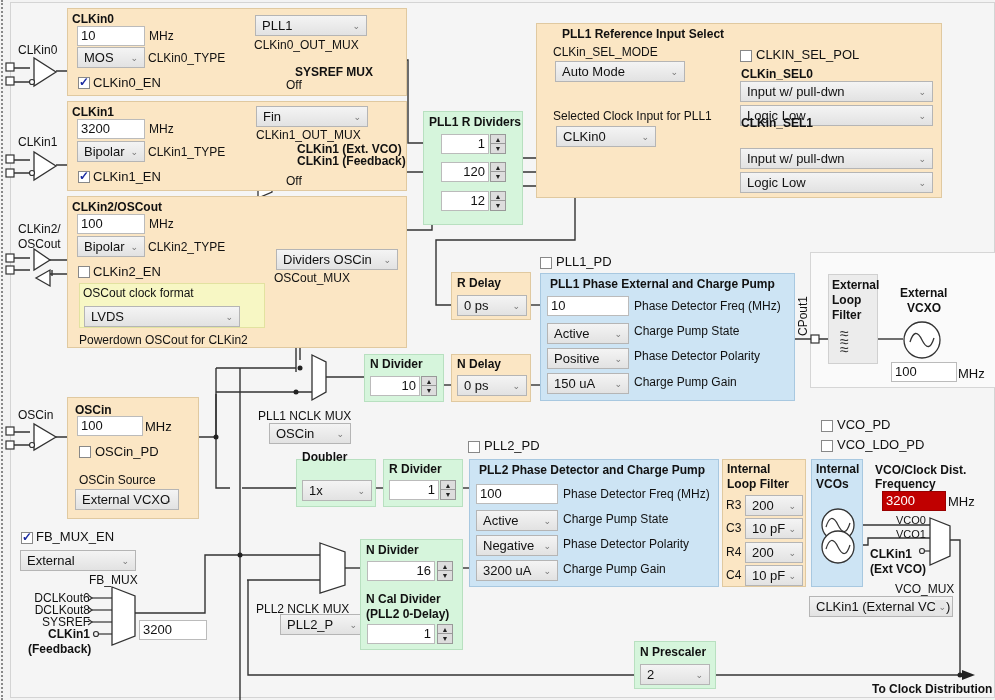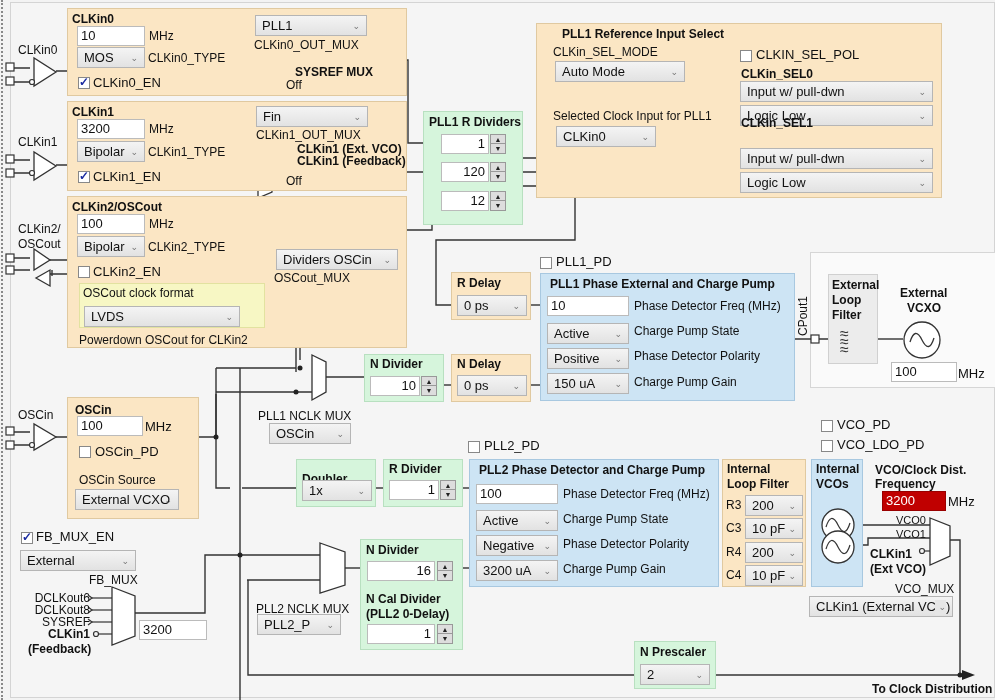--- a/index.html
+++ b/index.html
@@ -292,21 +292,21 @@
 <div class="lbl" style="left:145px;top:419px;font-size:13px">MHz</div>
 <div class="cb" style="left:79px;top:446px"></div>
 <div class="cblbl" style="left:95px;top:444px">OSCin_PD</div>
 <div class="lbl" style="left:79px;top:473px">OSCin Source</div>
 <div class="select" style="left:75px;top:489px;width:104px"><span>External VCXO</span><span class="chev">⌄</span></div>
 
 <div class="cb" style="left:468px;top:441px"></div>
 <div class="cblbl" style="left:484px;top:438px">PLL2_PD</div>
 
 <div class="gpanel" style="left:296px;top:459px;width:80px;height:48px"></div>
-<div class="title" style="left:302px;top:472px">Doubler</div>
+<div class="title" style="left:302px;top:450px">Doubler</div>
 <div class="select" style="left:302px;top:480px;width:70px"><span>1x</span><span class="chev">⌄</span></div>
 
 <div class="gpanel" style="left:383px;top:459px;width:80px;height:48px"></div>
 <div class="title" style="left:389px;top:462px">R Divider</div>
 <div class="input r" style="left:389px;top:480px;width:50px">1</div>
 <div class="spin" style="left:440px;top:480px">
     <div class="u">▲</div>
     <div class="d">▼</div>
   </div>
 
@@ -354,29 +354,29 @@
 <div class="lbl" style="left:896px;top:528px;font-size:11px">VCO1</div>
 <div class="blbl" style="left:870px;top:547px">CLKin1</div>
 <div class="blbl" style="left:870px;top:562px">(Ext VCO)</div>
 <div class="lbl" style="left:895px;top:582px">VCO_MUX</div>
 <div class="select" style="left:809px;top:596px;width:144px"><span>CLKin1 (External VCO)</span><span class="chev" style="background:#e6e6e6;padding-left:3px">⌄</span></div>
 
 <div class="cb on" style="left:21px;top:532px"></div>
 <div class="cblbl" style="left:36px;top:529px">FB_MUX_EN</div>
 <div class="select" style="left:20px;top:550px;width:116px"><span>External</span><span class="chev">⌄</span></div>
 <div class="lbl" style="left:89px;top:573px">FB_MUX</div>
-<div class="lbl" style="left:34px;top:591px;text-align:right;width:56px">DCLKout6</div>
+<div class="lbl" style="left:34px;top:591px;text-align:center;width:56px">DCLKout6</div>
 <div class="lbl" style="left:34px;top:603px;text-align:right;width:56px">DCLKout8</div>
 <div class="lbl" style="left:34px;top:615px;text-align:right;width:56px">SYSREF</div>
 <div class="blbl" style="left:34px;top:627px;text-align:right;width:56px">CLKin1</div>
 <div class="blbl" style="left:28px;top:642px">(Feedback)</div>
 <div class="input" style="left:139px;top:620px;width:68px">3200</div>
 
 <div class="lbl" style="left:256px;top:602px">PLL2 NCLK MUX</div>
-<div class="select" style="left:257px;top:614px;width:84px"><span>PLL2_P</span><span class="chev">⌄</span></div>
+<div class="select" style="left:280px;top:614px;width:84px"><span>PLL2_P</span><span class="chev">⌄</span></div>
 
 <div class="gpanel" style="left:360px;top:539px;width:103px;height:111px"></div>
 <div class="title" style="left:366px;top:543px">N Divider</div>
 <div class="input r" style="left:367px;top:561px;width:68px">16</div>
 <div class="spin" style="left:437px;top:561px">
     <div class="u">▲</div>
     <div class="d">▼</div>
   </div>
 <div class="blbl" style="left:366px;top:592px">N Cal Divider</div>
 <div class="blbl" style="left:366px;top:607px">(PLL2 0-Delay)</div>

